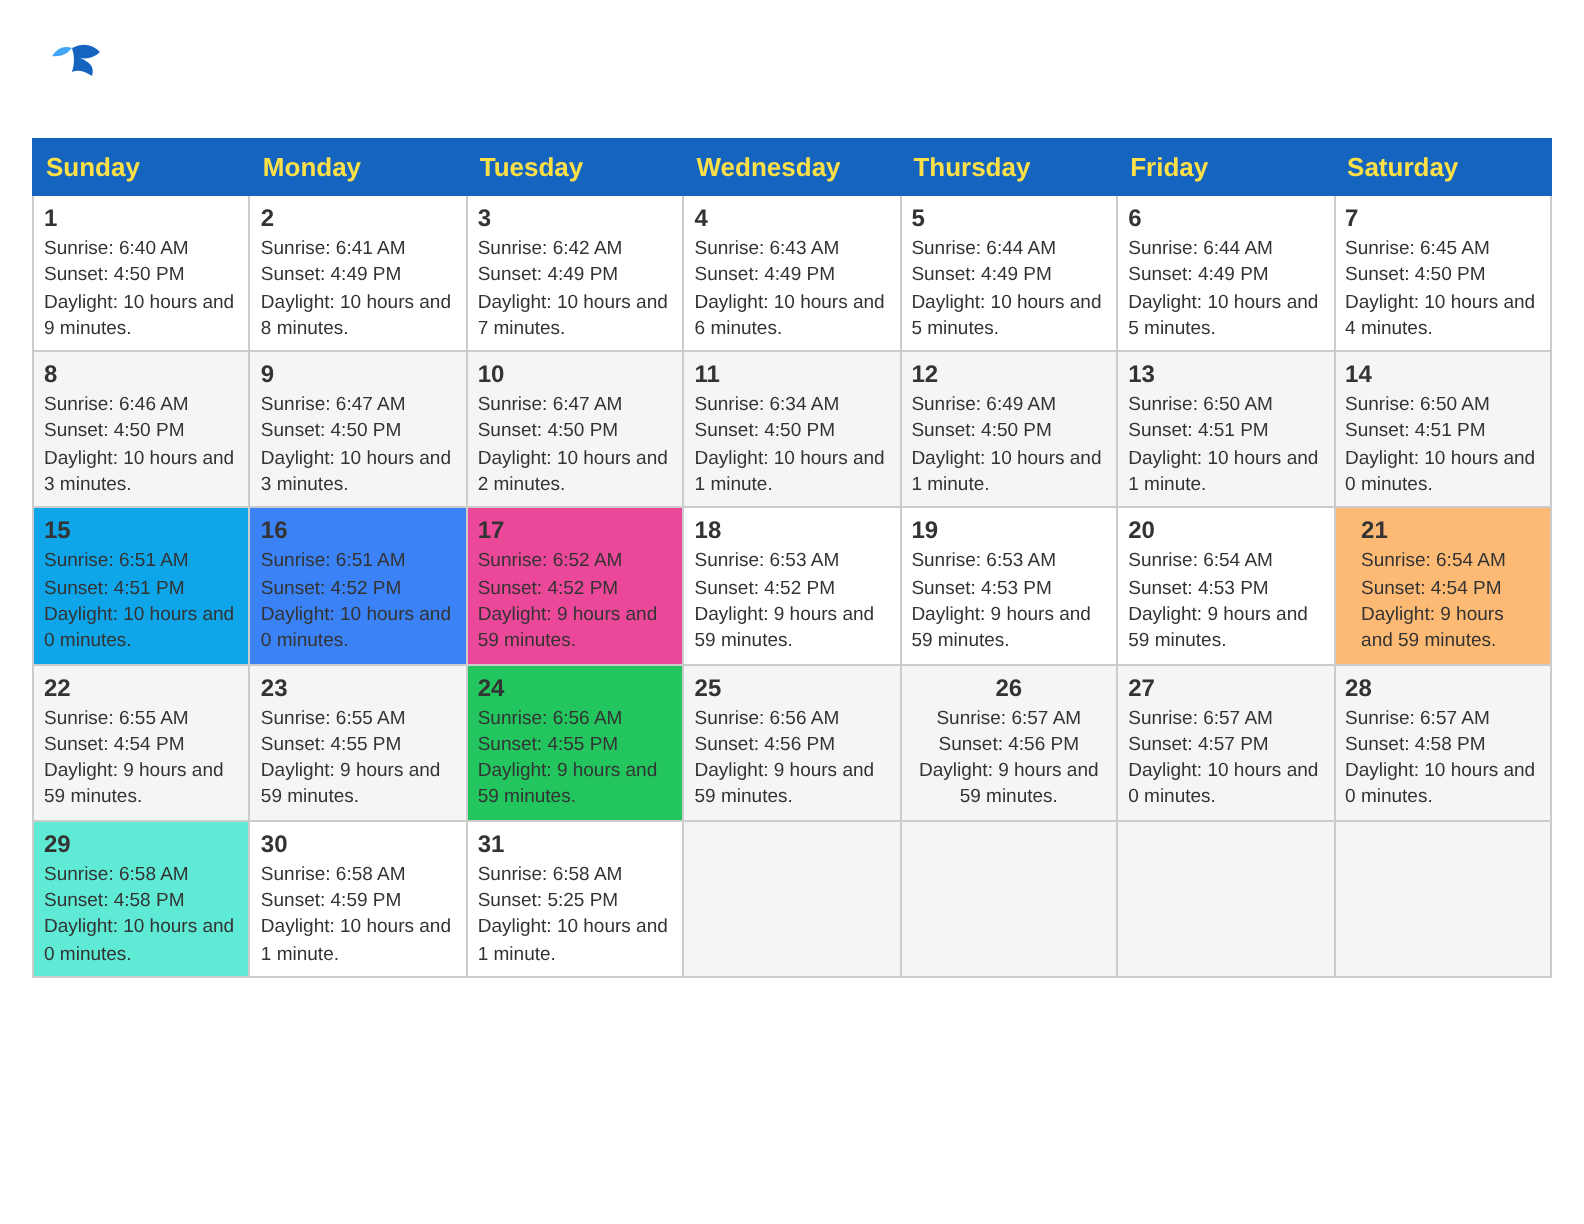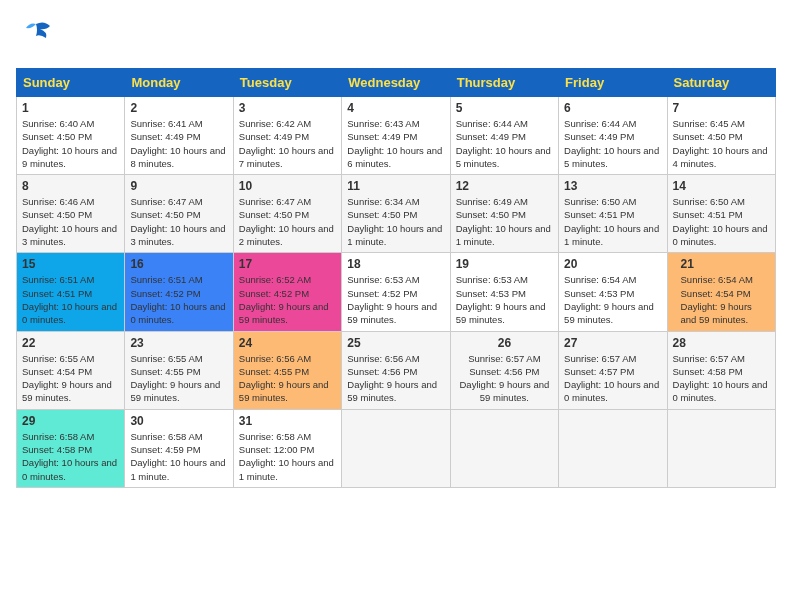--- a/index.html
+++ b/index.html
@@ -308,21 +308,21 @@
         </div>
       </td>
         <td style="background: rgb(245, 245, 245);">
         <span class="day-num">23</span>
         <div class="day-info">
           <span>Sunrise: 6:55 AM</span><br>
           <span>Sunset: 4:55 PM</span><br>
           <span>Daylight: 9 hours and 59 minutes.</span>
         </div>
       </td>
-        <td style="background: #fdba74;">
+        <td style="background: #22c55e;">
         <span class="day-num">24</span>
         <div class="day-info">
           <span>Sunrise: 6:56 AM</span><br>
           <span>Sunset: 4:55 PM</span><br>
           <span>Daylight: 9 hours and 59 minutes.</span>
         </div>
       </td>
         <td style="background: rgb(245, 245, 245);">
         <span class="day-num">25</span>
         <div class="day-info">
@@ -370,21 +370,21 @@
         <div class="day-info">
           <span>Sunrise: 6:58 AM</span><br>
           <span>Sunset: 4:59 PM</span><br>
           <span>Daylight: 10 hours and 1 minute.</span>
         </div>
       </td>
         <td style="background: rgb(255, 255, 255);">
         <span class="day-num">31</span>
         <div class="day-info">
           <span>Sunrise: 6:58 AM</span><br>
-          <span>Sunset: 12:00 PM</span><br>
+          <span>Sunset: 5:25 PM</span><br>
           <span>Daylight: 10 hours and 1 minute.</span>
         </div>
       </td>
         <td class="empty-cell"></td>
         <td class="empty-cell"></td>
         <td class="empty-cell"></td>
         <td class="empty-cell"></td>
       </tr>
     </tbody>
 </table>

